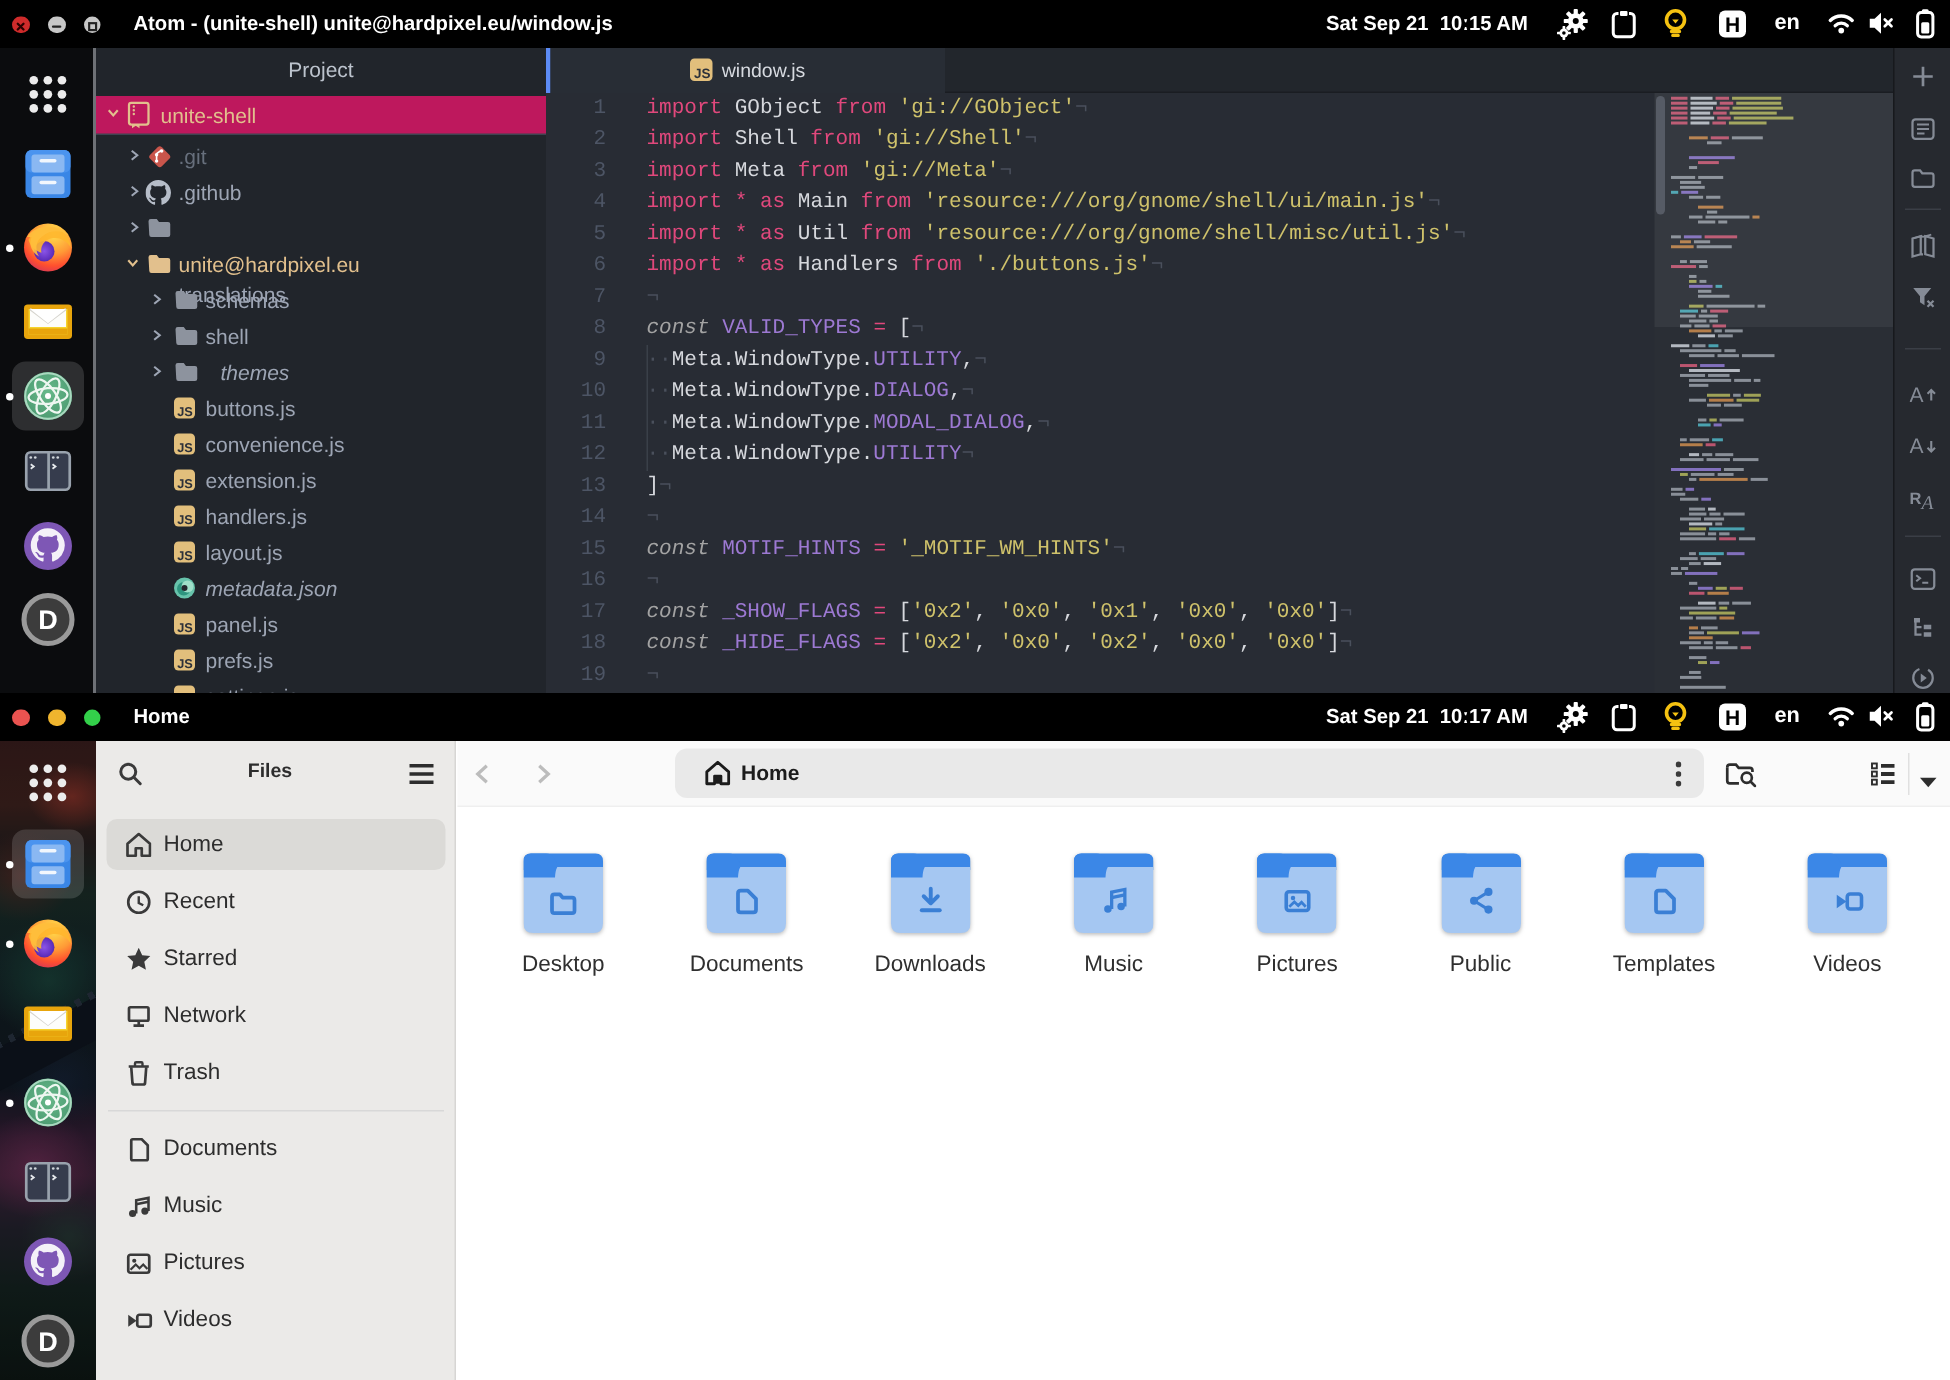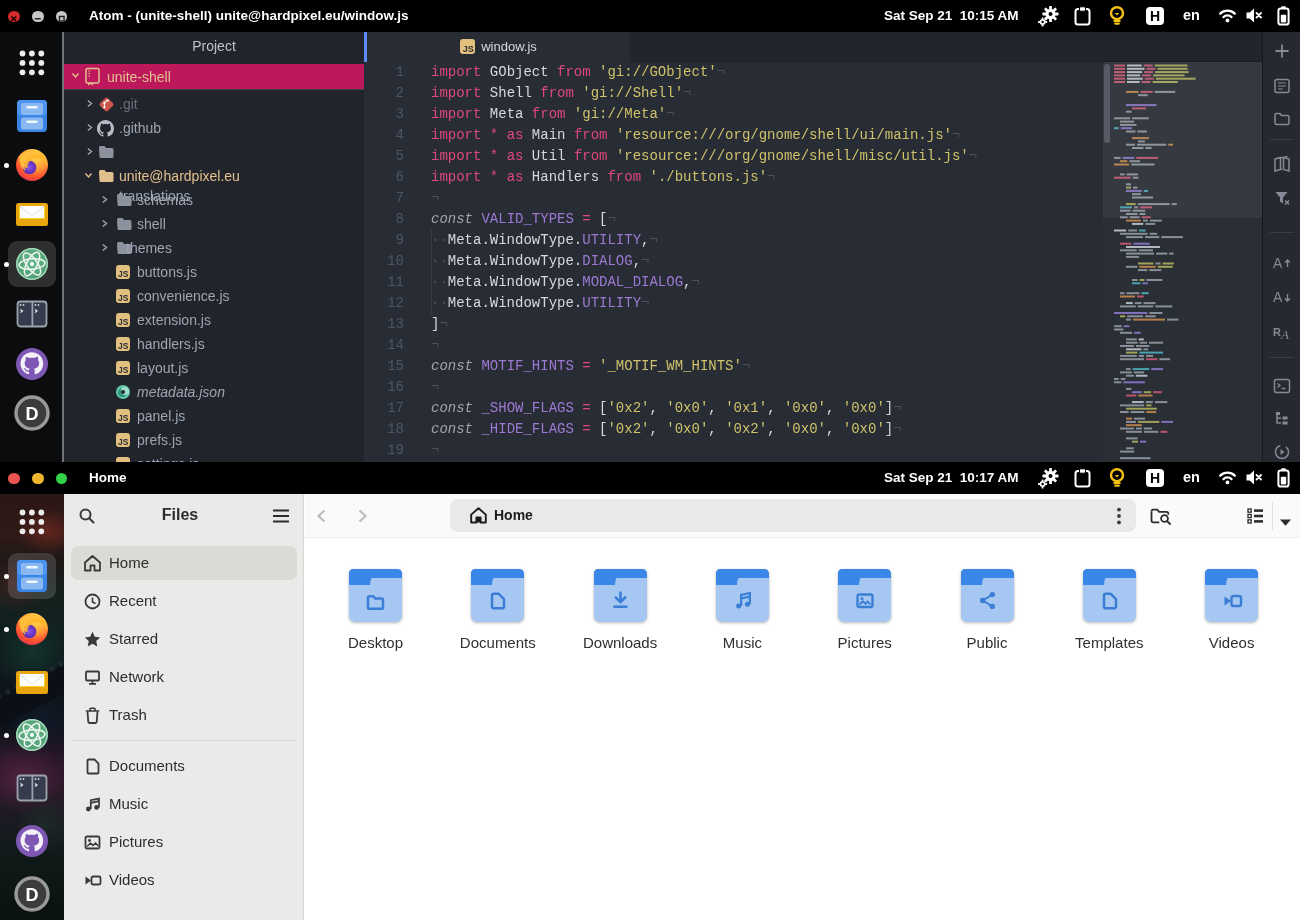--- a/index.html
+++ b/index.html
@@ -276,21 +276,21 @@
         </svg>
         <span style="position:absolute;left:73px;">shell</span>
       </div>
 <div class="trow" style="top:204px;">
         <svg class="chev" style="left:36px;" width="9" height="9" viewBox="0 0 9 9">
           <path d="M2.8 1.5 L6.5 4.5 L2.8 7.5" fill="none" stroke="#9da5b4" stroke-width="1.4"></path>
         </svg>
         <svg style="position:absolute;left:52px;top:5px;" width="16" height="14" viewBox="0 0 16 14">
           <path d="M1 2.5 q0-1.5 1.5-1.5 h4 l1.5 2 h6 q1.5 0 1.5 1.5 v7 q0 1.5 -1.5 1.5 h-11 q-1.5 0 -1.5 -1.5 z" fill="#8d939e"></path>
         </svg>
-        <span style="position:absolute;left:62px;">themes</span>
+        <span style="position:absolute;left:83px;font-style:italic;">themes</span>
       </div>
 <div class="trow" style="top:228px;">
         <div style="position:absolute;left:52px;top:5px;width:14px;height:14px;background:#e2bf7c;border-radius:3px;">
           <div style="position:absolute;right:1.5px;bottom:1px;font-size:8.5px;font-weight:bold;color:#2c313a;line-height:8px;">JS</div>
         </div>
         <span style="position:absolute;left:73px;">buttons.js</span>
       </div>
 <div class="trow" style="top:252px;">
         <div style="position:absolute;left:52px;top:5px;width:14px;height:14px;background:#e2bf7c;border-radius:3px;">
           <div style="position:absolute;right:1.5px;bottom:1px;font-size:8.5px;font-weight:bold;color:#2c313a;line-height:8px;">JS</div>
@@ -786,21 +786,21 @@
         <text x="19" y="25.5" font-family="Liberation Sans" font-size="18" font-weight="bold" fill="#fff" text-anchor="middle">D</text>
       </svg></div>
 </div>
 
 <div id="files">
   <div id="fsidebar">
     <div style="position:absolute;left:14px;top:13px;"><svg width="18" height="18" viewBox="0 0 18 18">
           <circle cx="7.5" cy="7.5" r="5" fill="none" stroke="#3a3a3a" stroke-width="2"></circle>
           <path d="M11.2 11.2 L15.5 15.5" stroke="#3a3a3a" stroke-width="2" stroke-linecap="round"></path>
         </svg></div>
-<div style="position:absolute;left:0;top:12px;width:232px;text-align:center;font-weight:bold;font-size:16px;color:#2d2d2d;">Files</div>
+<div style="position:absolute;left:0;top:12px;width:232px;text-align:center;font-weight:bold;font-size:13px;color:#2d2d2d;">Files</div>
 <div style="position:absolute;left:208px;top:15px;"><svg width="18" height="14" viewBox="0 0 18 14">
           <path d="M1 1.5 h16 M1 7 h16 M1 12.5 h16" stroke="#2d2d2d" stroke-width="2.2"></path>
         </svg></div>
 <div class="srow" style="top:52px;background:#dbdad7;">
         <svg width="17" height="17" viewBox="0 0 17 17">
           <path d="M8.5 1 L16 7.5 L16 15.5 L10.5 15.5 L10.5 10.5 L6.5 10.5 L6.5 15.5 L1 15.5 L1 7.5 Z" fill="none" stroke="#3a3a3a" stroke-width="1.8" stroke-linejoin="round"></path>
         </svg>
         <span class="lbl">Home</span>
       </div>
 <div class="srow" style="top:90px;">

